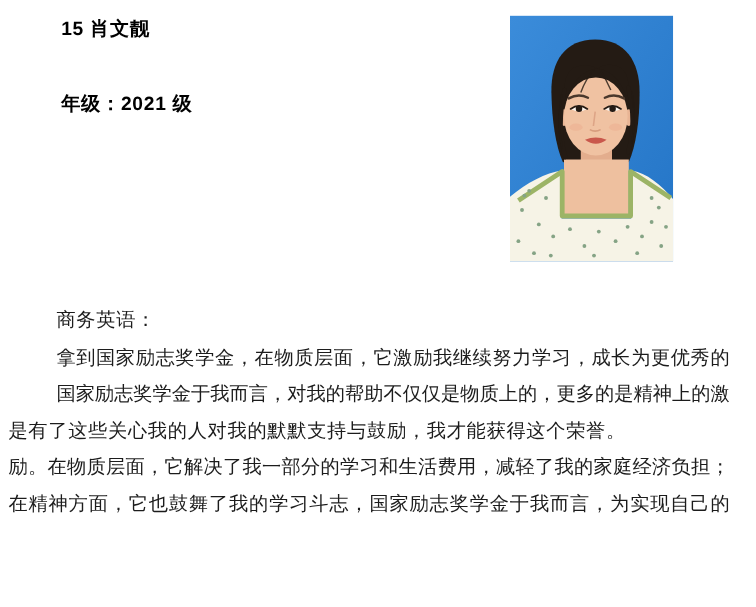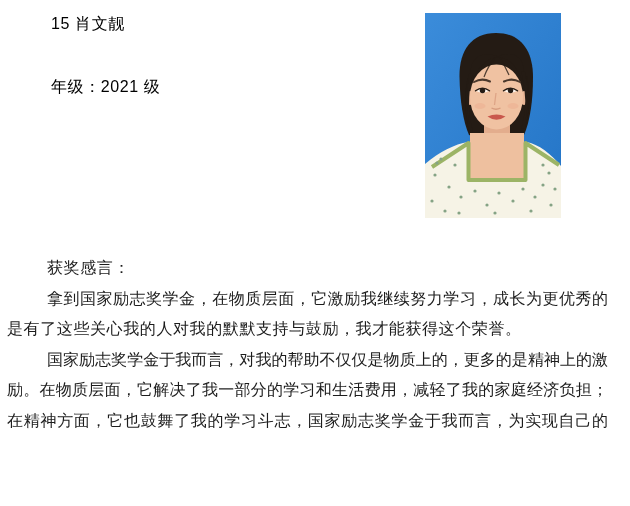--- a/index.html
+++ b/index.html
@@ -3,21 +3,21 @@
 <meta charset="utf-8">
 <style>
   html,body { margin:0; padding:0; background:#ffffff; }
   .page {
     position:relative; width:630px; height:506px; background:#ffffff;
     overflow:hidden; font-family:"Liberation Serif", serif; color:#1e1e1e;
   }
   
   .hdr {
     position:absolute; left:51px; top:10px; width:360px; height:160px;
-    font-family:"Liberation Sans", sans-serif; font-weight:400;
+    font-family:"Liberation Sans", sans-serif; font-weight:700;
     font-size:16px; color:#000000; letter-spacing:0.6px;
   }
   .hline { position:absolute; left:0; white-space:nowrap; }
   .hline.name  { top:4px; }
   .hline.grade { top:67px; }
   .hline.major { top:130px; }
 
   
   .photo { position:absolute; left:425px; top:13px; width:136px; height:205px; }
   .photo svg { display:block; }
@@ -128,21 +128,21 @@
       <g stroke="#241b14" fill="none" stroke-linecap="round">
         <path d="M45.5 62 C41 82 41.5 102 46 118" stroke-width="3.6"></path>
         <path d="M98.5 60 C103 78 103 98 98.5 114" stroke-width="3.6"></path>
         <path d="M43 66 Q39 88 43.5 110" stroke-width="1.4" opacity="0.7"></path>
         <path d="M101.5 64 Q105.5 84 101.5 106" stroke-width="1.4" opacity="0.7"></path>
       </g>
     </svg>
   </div>
 
   <div class="speech">
-    <div class="line indent">获奖感言：</div>
+    <div class="line indent">商务英语：</div>
     <div class="line indent fill">拿到国家励志奖学金，在物质层面，它激励我继续努力学习，成长为更优秀的</div>
+    <div class="line indent fill">国家励志奖学金于我而言，对我的帮助不仅仅是物质上的，更多的是精神上的激</div>
     <div class="line">是有了这些关心我的人对我的默默支持与鼓励，我才能获得这个荣誉。</div>
-    <div class="line indent fill">国家励志奖学金于我而言，对我的帮助不仅仅是物质上的，更多的是精神上的激</div>
     <div class="line fill">励。在物质层面，它解决了我一部分的学习和生活费用，减轻了我的家庭经济负担；</div>
     <div class="line fill">在精神方面，它也鼓舞了我的学习斗志，国家励志奖学金于我而言，为实现自己的</div>
   </div>
 
 </div>
 
 </body></html>

